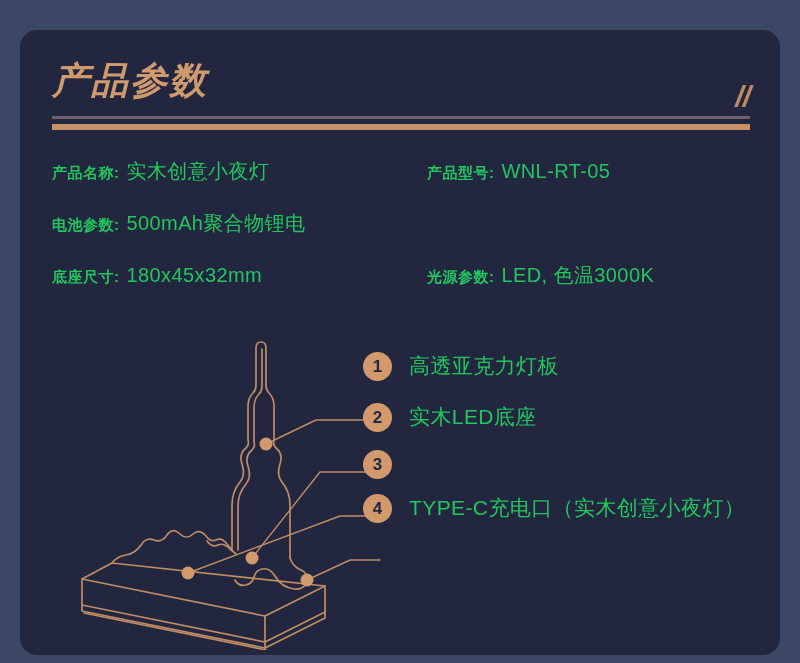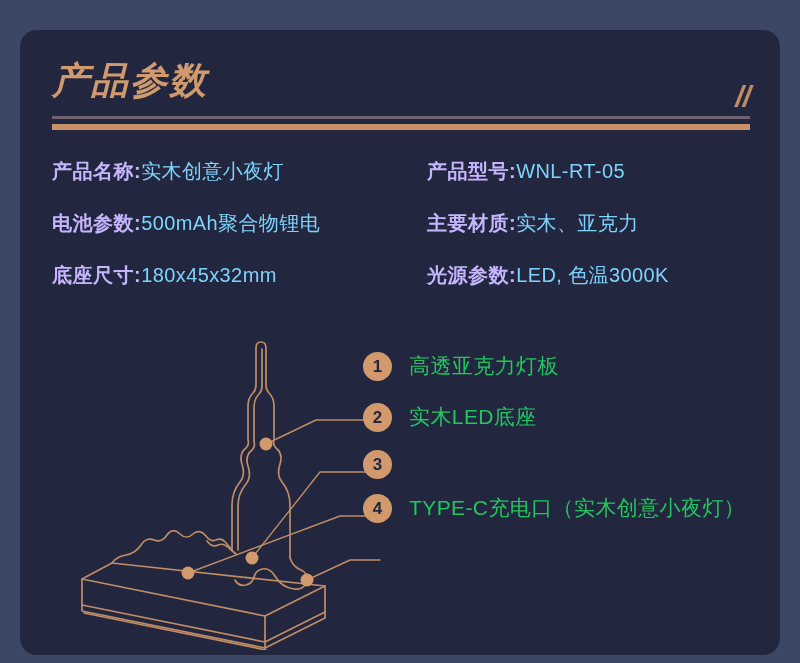--- a/index.html
+++ b/index.html
@@ -87,28 +87,29 @@
     height: 52px;
   }
   .spec-cell {
     display: flex;
     align-items: baseline;
     white-space: nowrap;
   }
   .spec-cell.col-a { width: 375px; }
   .spec-cell.col-b { width: 325px; }
   .spec-label {
-    font-size: 20px;
-    font-weight: bold;
-    color: #c4b5fd;
+    font-size: 15px;
+    font-weight: bold;
+    color: #22c55e;
     letter-spacing: 0.5px;
   }
   .spec-value {
     font-size: 20px;
-    color: #7dd3fc;
+    color: #22c55e;
+    margin-left: 7px;
     letter-spacing: 0.4px;
   }
 
   
   .art {
     position: absolute;
     left: 20px;
     top: 300px;
     width: 760px;
     height: 350px;
@@ -169,24 +170,20 @@
       <div class="spec-cell col-b">
         <span class="spec-label">产品型号:</span>
         <span class="spec-value">WNL-RT-05</span>
       </div>
     </div>
 
     <div class="spec-row">
       <div class="spec-cell col-a">
         <span class="spec-label">电池参数:</span>
         <span class="spec-value">500mAh聚合物锂电</span>
-      </div>
-      <div class="spec-cell col-b">
-        <span class="spec-label">主要材质:</span>
-        <span class="spec-value">实木、亚克力</span>
       </div>
     </div>
 
     <div class="spec-row">
       <div class="spec-cell col-a">
         <span class="spec-label">底座尺寸:</span>
         <span class="spec-value">180x45x32mm</span>
       </div>
       <div class="spec-cell col-b">
         <span class="spec-label">光源参数:</span>

